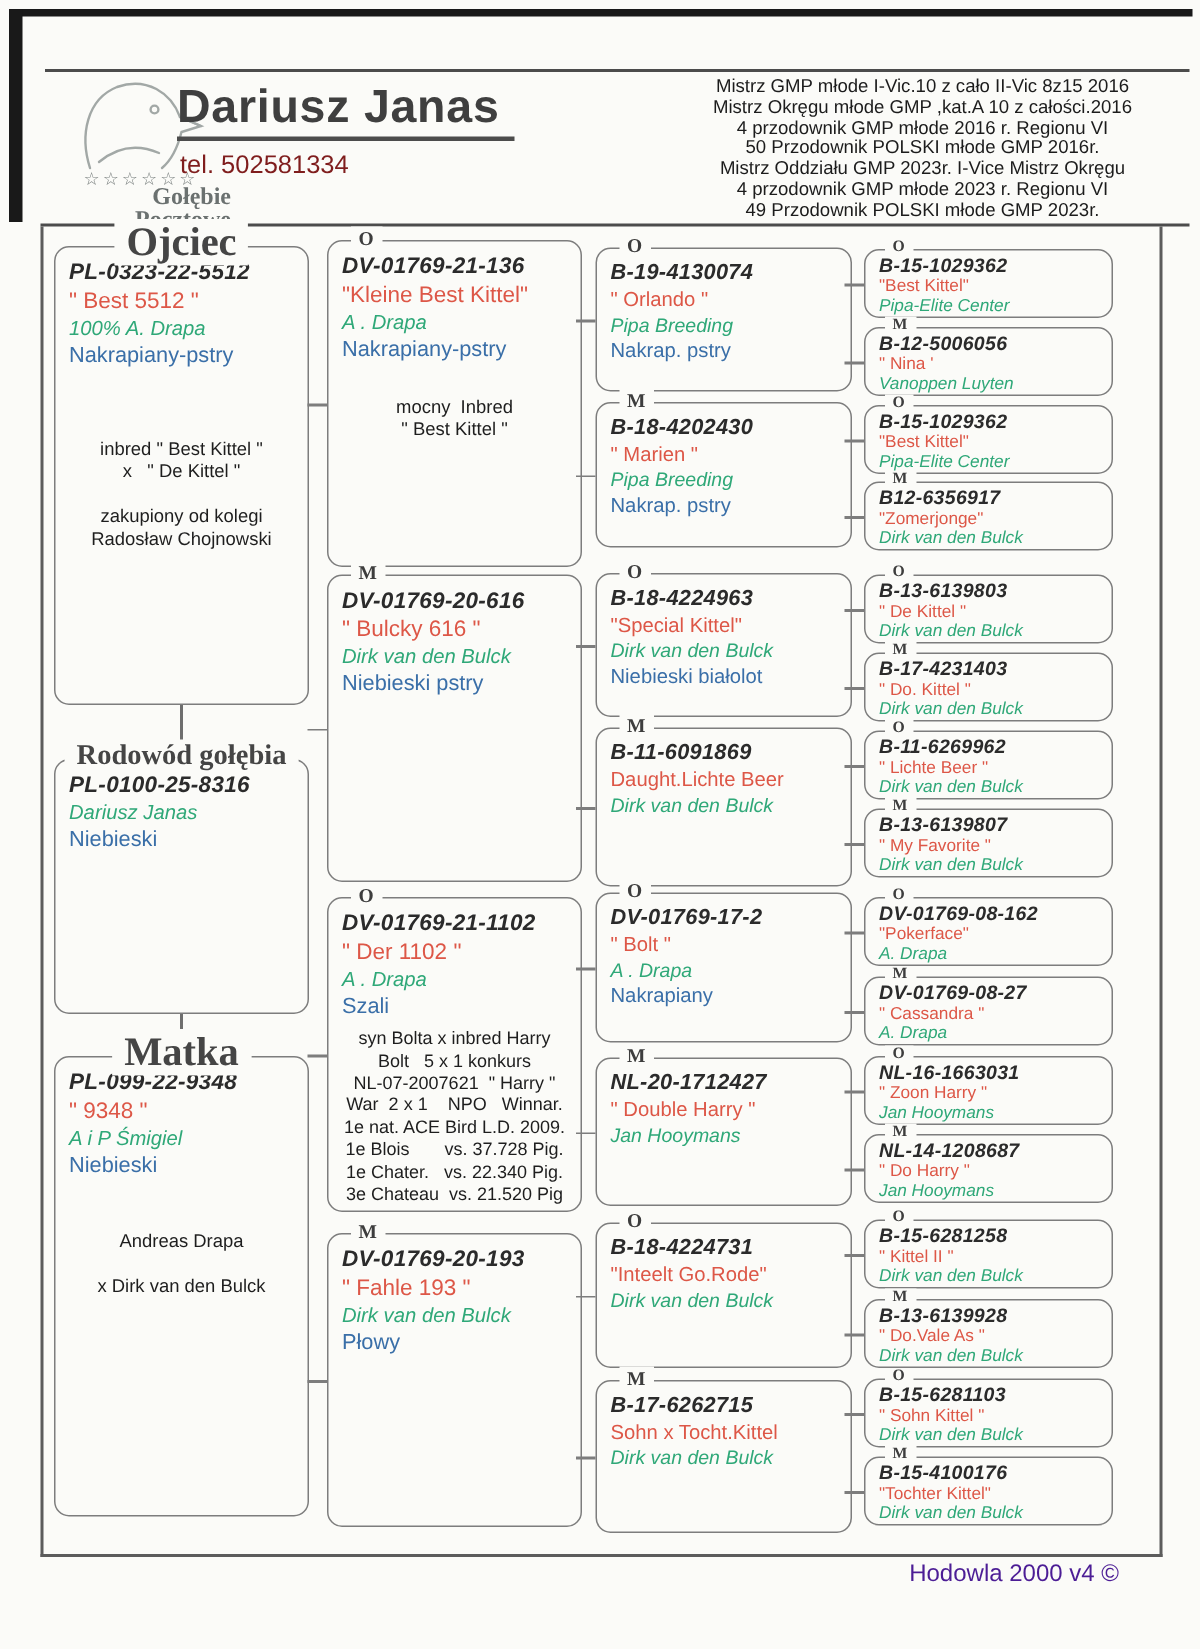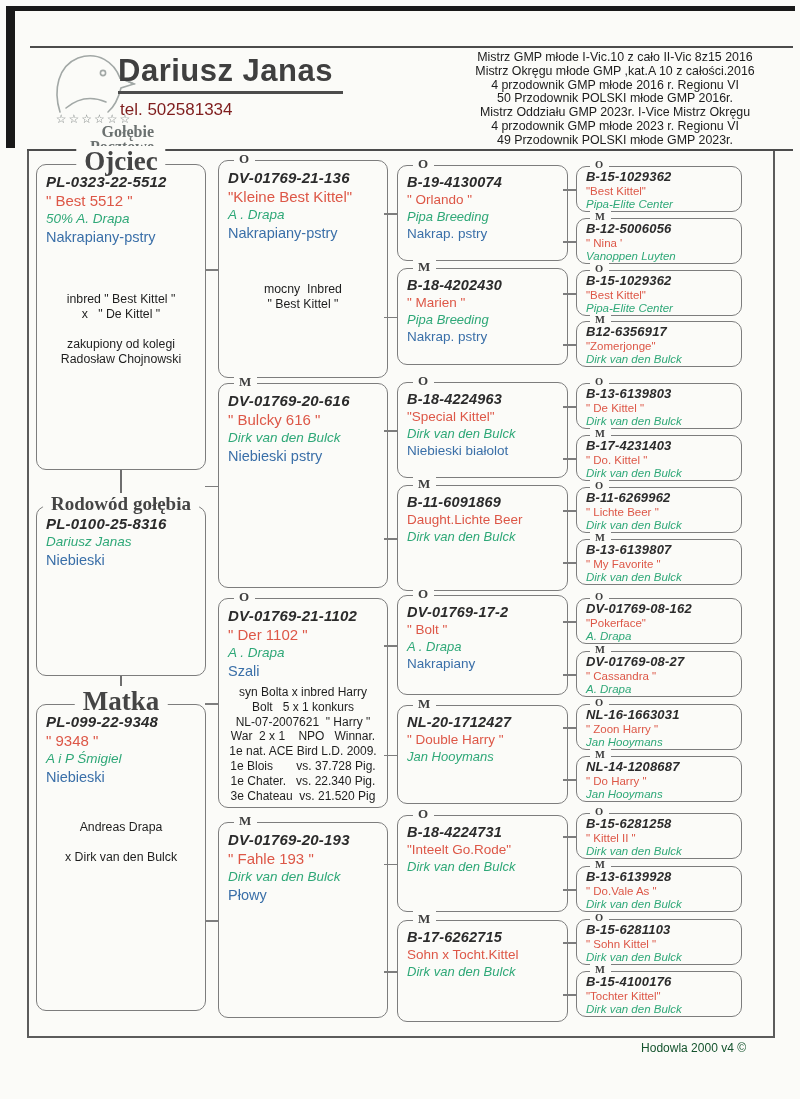--- a/index.html
+++ b/index.html
@@ -49,25 +49,25 @@
   .c3 .strain{font-size:13px;line-height:17px;}
   .c3 .pcolor{font-size:13.5px;line-height:17px;}
   .c4{padding-top:2px;}
   .c4 .ring{font-size:13px;line-height:15.5px;}
   .c4 .pname{font-size:11.5px;line-height:13.5px;}
   .c4 .strain{font-size:11.5px;line-height:13.5px;}
   .notes{white-space:pre-wrap;text-align:center;color:#1e1e1e;
     font-size:12.3px;line-height:15px;margin-top:8px;}
   .n-father{margin-top:46px;}
   .n-mother{margin-top:34px;}
-  .n-kleine{margin-top:40px;}
+  .n-kleine{margin-top:22px;}
   .n-der{margin-top:5px;font-size:12px;line-height:14.8px;}
   .vline{position:absolute;width:2px;background:#6e6e6e;left:120px;}
   .footer{position:absolute;left:558px;top:1041px;width:188px;text-align:right;
-    font-size:12px;color:#14532d;}
+    font-size:16px;color:#4c1d95;}
 </style>
 </head>
 <body>
 
 <div class="art" style="left:8px;top:6px;width:787px;height:5px;"></div>
 <div class="art" style="left:6px;top:6px;width:9px;height:142px;"></div>
 
 <div class="rule" style="left:30px;top:46px;width:763px;"></div>
 
 <svg class="logo-svg" width="96" height="62" viewBox="0 0 96 62">
@@ -96,21 +96,21 @@
 
 <div class="frame"></div>
 
 <div class="vline" style="top:470px;height:36px;"></div>
 <div class="vline" style="top:676px;height:28px;"></div>
 
 <div class="pbox c1" style="left:36px;top:164px;width:170px;height:306px;">
   <span class="gh gh-big">Ojciec</span>
   <div class="ring">PL-0323-22-5512</div>
   <div class="pname">" Best 5512 "</div>
-  <div class="strain">50% A. Drapa</div>
+  <div class="strain">100% A. Drapa</div>
   <div class="pcolor">Nakrapiany-pstry</div>
   <div class="notes n-father">inbred " Best Kittel "
 x   " De Kittel "
 
 zakupiony od kolegi
 Radosław Chojnowski</div>
 </div>
 
 <div class="pbox c1" style="left:36px;top:506px;width:170px;height:170px;">
   <span class="gh gh-mid">Rodowód gołębia</span>

